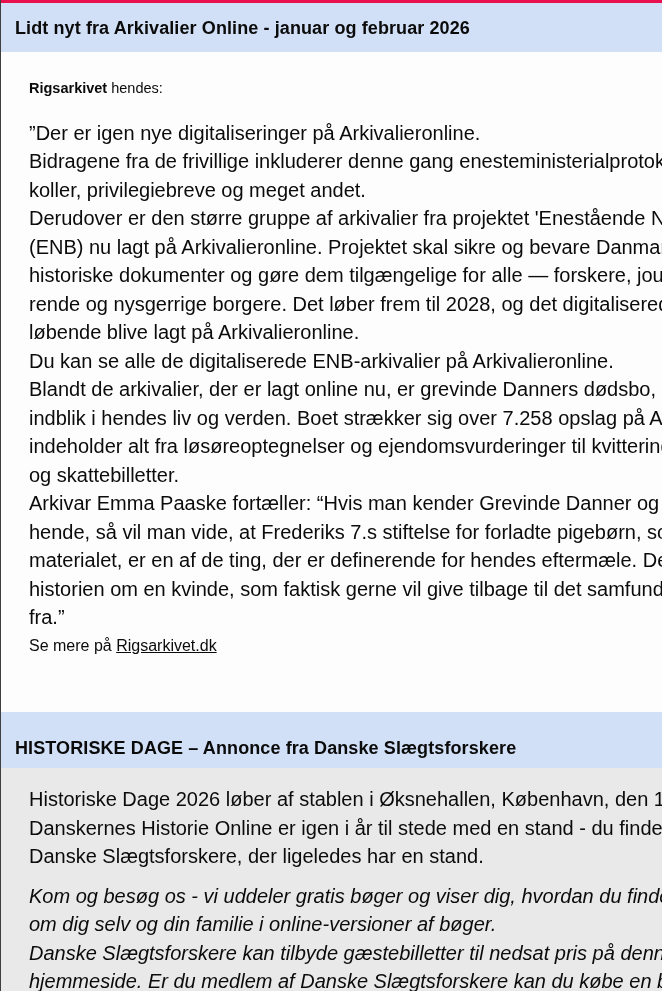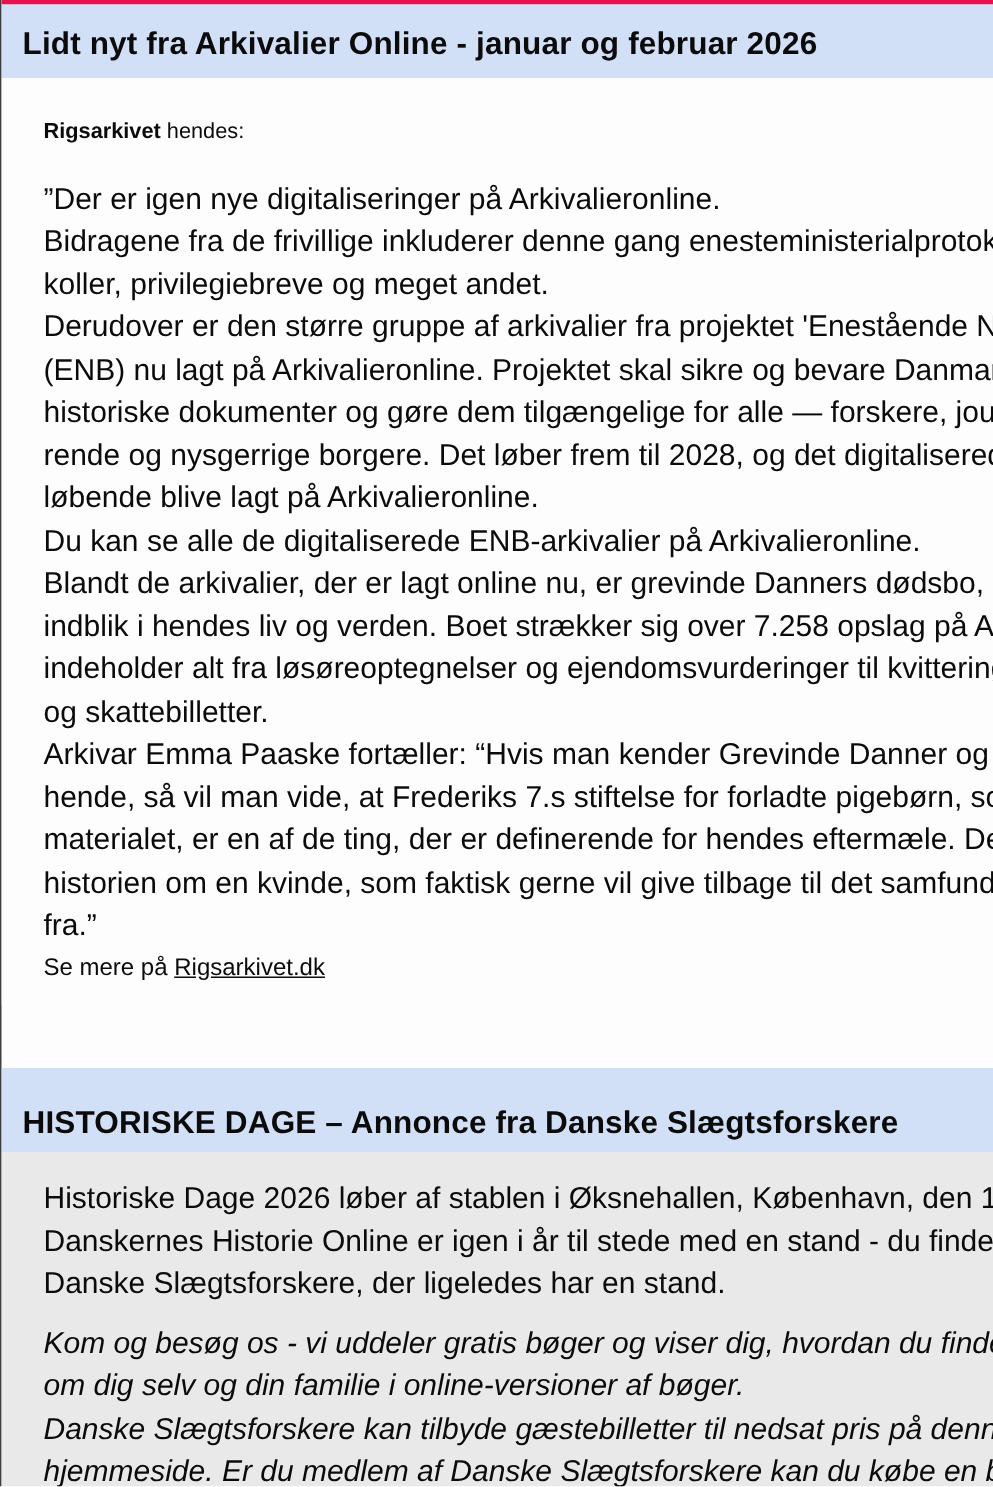--- a/index.html
+++ b/index.html
@@ -26,21 +26,21 @@
   .top-bar{
     height:3px;
     background:var(--accent_red);
   }
   .section-header{
     background:var(--header_blue);
     display:flex;
     align-items:center;
     padding:0 14px;
     font-weight:700;
-    font-size:21px;
+    font-size:18px;
     letter-spacing:0.1px;
   }
   .hdr1{height:49px;align-items:flex-start;padding-top:15px;}
   .hdr2{height:56px;align-items:center;padding-top:17px;margin-top:42px;}
   .sec1-body{
     background:var(--section1_bg);
     padding:22px 10px 10px 28px;
     height:618px;
     overflow:hidden;
   }

